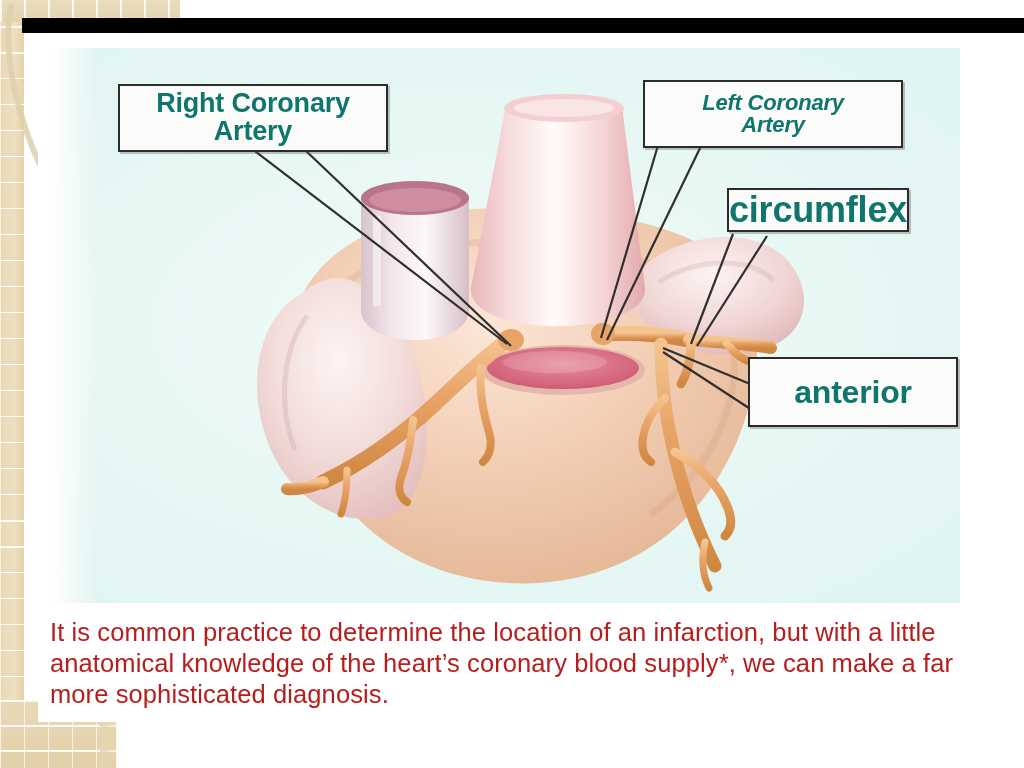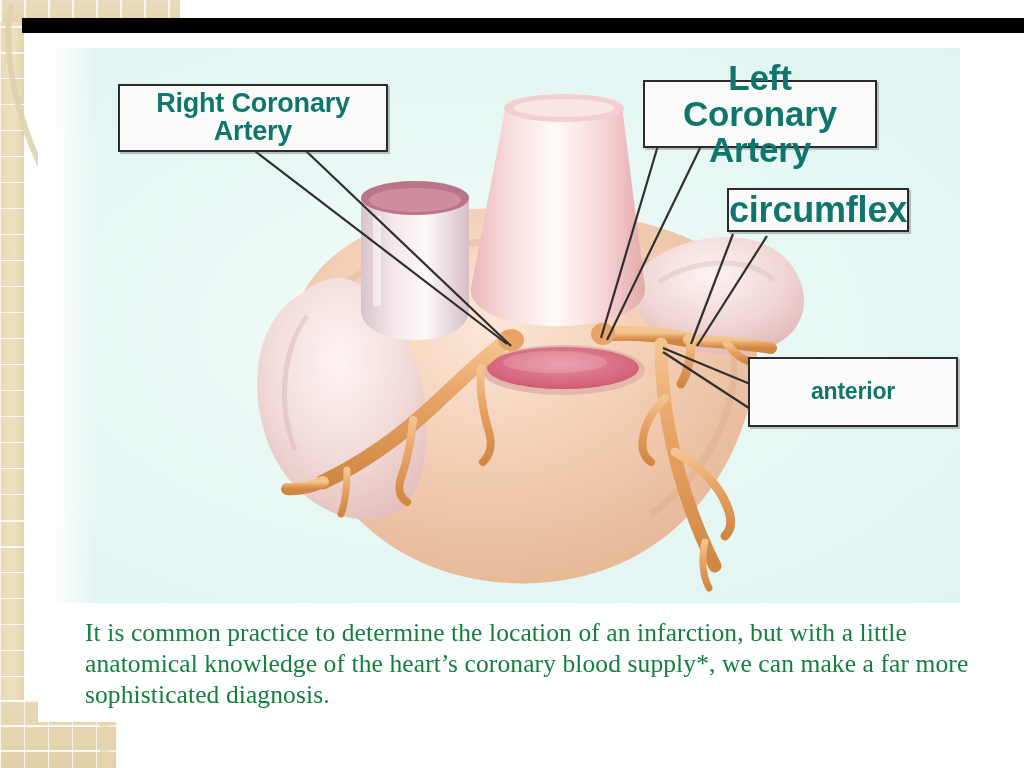--- a/index.html
+++ b/index.html
@@ -85,31 +85,30 @@
   
   .callout{
     position:absolute;background:#fbfbf9;
     border:2.5px solid #2b2b2b;
     box-shadow:2px 2px 0 rgba(90,90,90,.35);
     color:#0f766e;font-weight:bold;text-align:center;
     line-height:1.02;letter-spacing:-0.2px;z-index:30;
     display:flex;align-items:center;justify-content:center;
   }
   #label-rca{left:118px;top:84px;width:258px;height:60px;font-size:27px;padding:2px 4px;}
-  #label-lca{left:643px;top:80px;width:222px;height:60px;font-size:35px;padding:2px 4px;}
+  #label-lca{left:643px;top:80px;width:222px;height:60px;font-size:22px;padding:2px 17px;font-style:italic;}
   #label-cx{left:727px;top:188px;width:178px;height:40px;font-size:36px;}
-  #label-ad{left:748px;top:357px;width:198px;height:62px;font-size:23px;padding:2px 4px;}
+  #label-ad{left:748px;top:357px;width:198px;height:62px;font-size:32px;padding:2px 4px;}
 
   
   #caption{
     position:absolute;left:50px;top:617px;width:930px;
-    font-family:Liberation Serif, serif;
-    font-size:25.5px;line-height:1.22;color:#15803d;
+    font-family:Liberation Sans, sans-serif;
+    font-size:25.5px;line-height:1.22;color:#b91c1c;
     letter-spacing:.1px;
-    margin-left:35px;
   }
   svg{display:block;}
 </style>
 </head>
 <body>
 
 <div id="brick-left"></div>
 <div id="brick-left2"></div>
 <div id="brick-top"></div>
 <div id="brick-bottom"></div>

